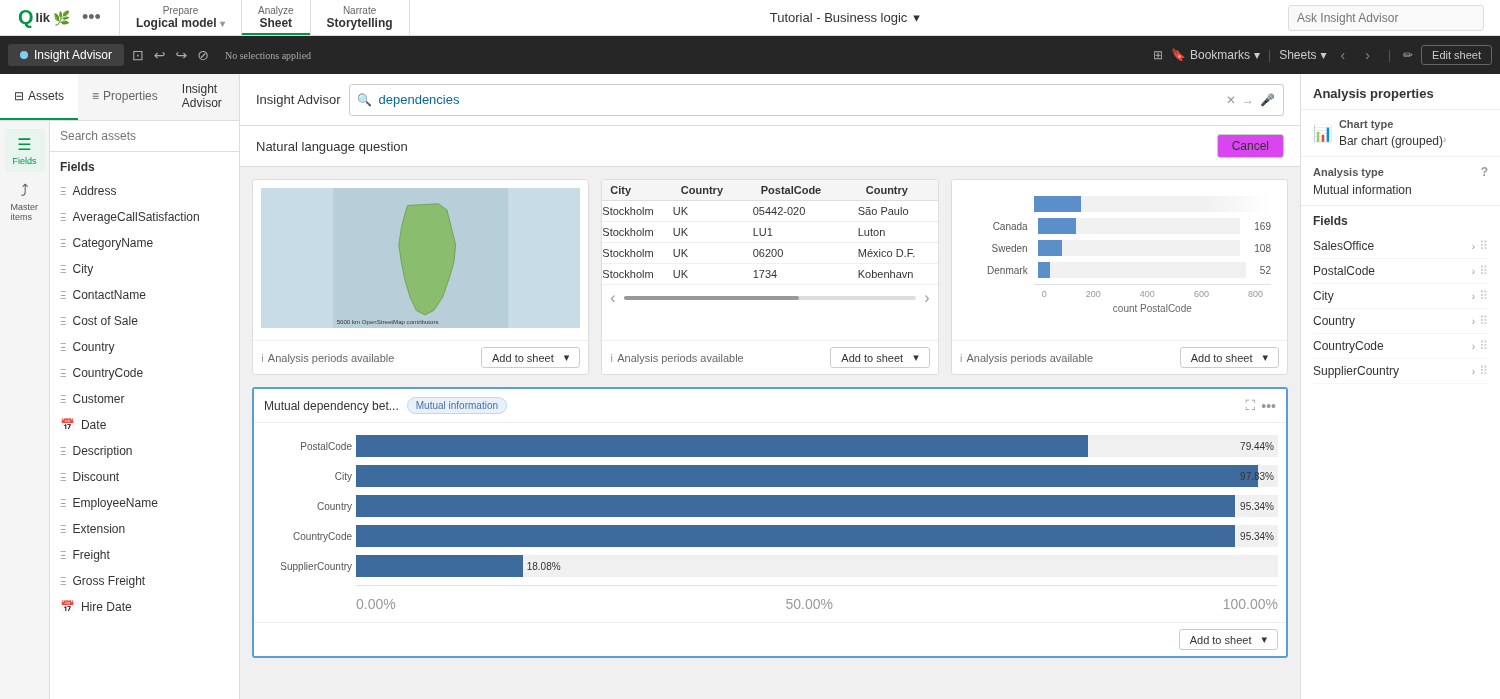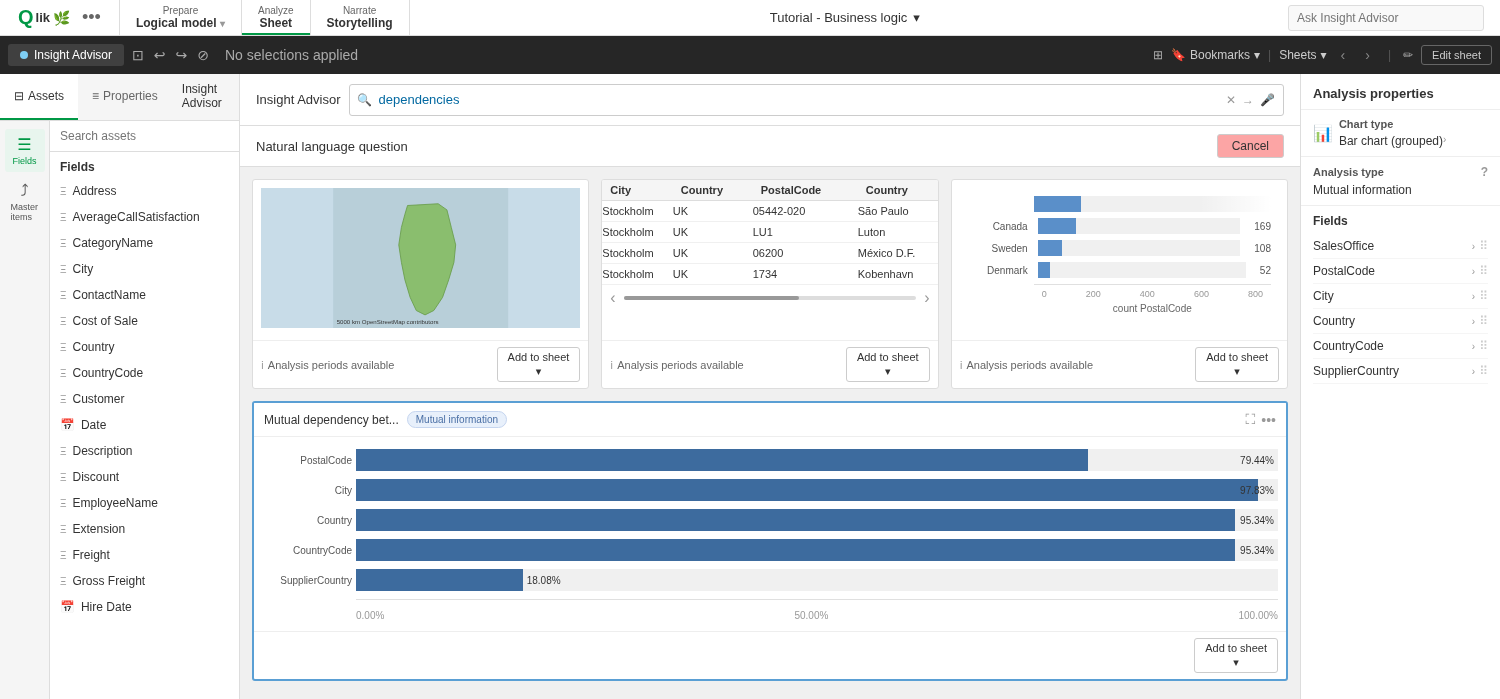--- a/index.html
+++ b/index.html
@@ -85,22 +85,23 @@
       padding: 4px 12px; border-radius: 3px;
       cursor: pointer; font-size: 12px;
     }
     .insight-dot { width: 8px; height: 8px; background: #7ecef4; border-radius: 50%; }
     .toolbar-icons {
       display: flex; align-items: center; gap: 10px;
       color: #ccc; font-size: 14px;
     }
     .toolbar-icon { cursor: pointer; color: #aaa; }
     .selections-text {
-      color: #aaa; font-size: 14px; flex: 1;
+      color: #aaa; font-size: 10px; flex: 1;
       padding-left: 8px;
+      font-family: Liberation Serif, serif;
     }
     .toolbar-right {
       display: flex; align-items: center; gap: 8px;
       margin-left: auto;
     }
     .toolbar-right-btn {
       color: #ccc; font-size: 12px; cursor: pointer;
       display: flex; align-items: center; gap: 4px;
     }
     .edit-sheet-btn {
@@ -254,21 +255,21 @@
     }
     .nlq-title {
       font-size: 13px;
       color: #333;
       font-weight: 400;
     }
     .cancel-btn {
       padding: 4px 14px;
       border: 1px solid #ccc;
       border-radius: 3px;
-      background: #fca5a5;
+      background: #d946ef;
       cursor: pointer;
       font-size: 12px;
       color: #333;
     }
     .cards-grid {
       flex: 1;
       overflow-y: auto;
       padding: 12px;
       display: flex;
       flex-direction: column;
@@ -293,29 +294,28 @@
     .card-footer {
       border-top: 1px solid #eee;
       padding: 6px 8px;
       display: flex;
       align-items: center;
       justify-content: space-between;
       font-size: 11px;
       color: #666;
     }
     .add-to-sheet-btn {
-      display: flex; align-items: center; gap: 2px;
+      display: flex; align-items: center; gap: 10px;
       padding: 3px 10px;
       border: 1px solid #ccc;
       border-radius: 3px;
       background: #fff;
       cursor: pointer;
       font-size: 11px;
       color: #333;
-      flex-direction: column;
     }
     .analysis-period-text {
       display: flex; align-items: center; gap: 4px;
       color: #666; font-size: 11px;
     }
     .info-icon { color: #999; }
 
     
     .map-card-img {
       width: 100%;
@@ -466,21 +466,21 @@
       position: absolute;
       right: 4px;
       top: 50%;
       transform: translateY(-50%);
       font-weight: 500;
     }
     .mutual-axis {
       display: flex;
       justify-content: space-between;
       padding: 2px 0 2px 94px;
-      font-size: 10px;
+      font-size: 14px;
       color: #999;
       margin-top: 8px;
     }
 
     
     .right-panel {
       width: 200px;
       background: #fff;
       border-left: 1px solid #ddd;
       flex-shrink: 0;

